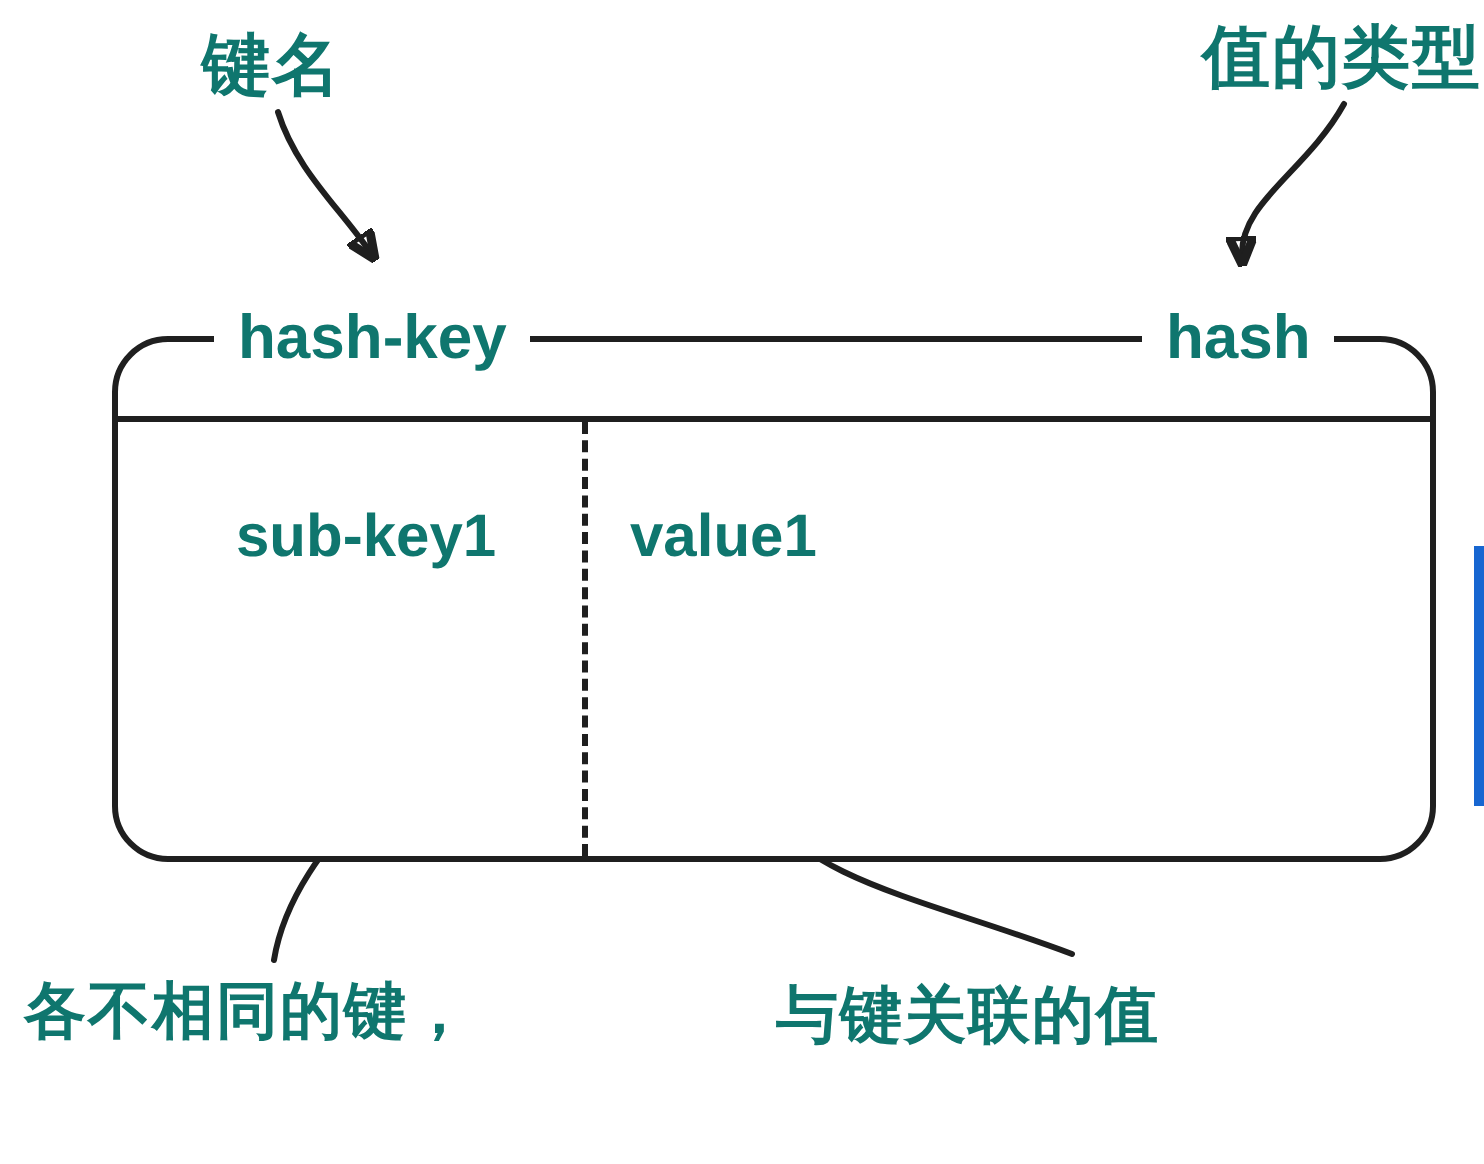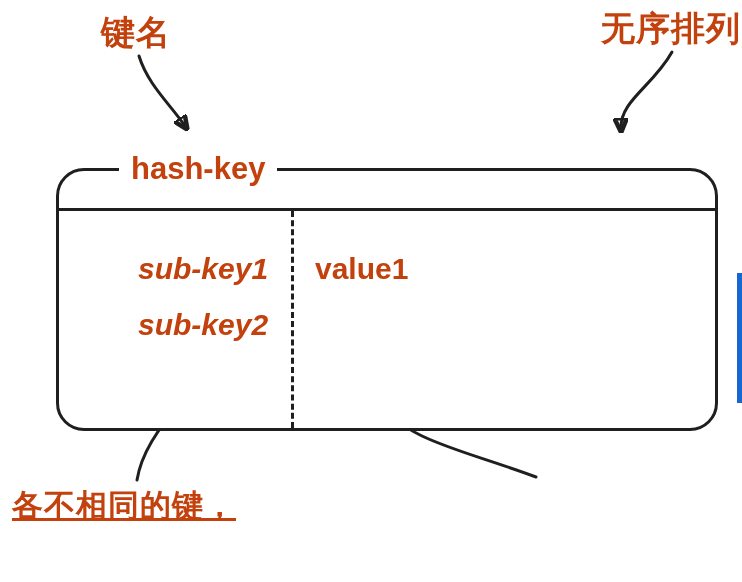--- a/index.html
+++ b/index.html
@@ -7,21 +7,21 @@
     padding: 0;
     background: #ffffff;
   }
   .canvas {
     position: relative;
     width: 742px;
     height: 582px;
     background: #ffffff;
     overflow: hidden;
     font-family: "Liberation Sans", "DejaVu Sans", sans-serif;
-    color: #c2410c;
+    color: #0f766e;
   }
   .arrow-layer {
     position: absolute;
     left: 0;
     top: 0;
     width: 742px;
     height: 582px;
     pointer-events: none;
   }
   .arrow-layer path {
@@ -52,21 +52,21 @@
   .box-title {
     position: absolute;
     top: -20px;
     background: #ffffff;
     padding: 0 12px;
     font-weight: bold;
     font-size: 31px;
     line-height: 36px;
     white-space: nowrap;
   }
-  .box-title.key { left: 60px; }
+  .box-title.key { left: 48px; }
   .box-title.type { left: 512px; }
   .separator {
     position: absolute;
     left: -1px;
     right: -1px;
     top: 37px;
     height: 3px;
     background: #1f1f1f;
   }
   .divider-dashed {
@@ -77,33 +77,32 @@
     width: 0;
     border-left: 3px dashed #1f1f1f;
   }
   .cell {
     position: absolute;
     font-weight: bold;
     font-size: 30px;
     line-height: 32px;
     white-space: nowrap;
   }
-  .cell.subkey { left: 79px; font-style: italic; }
+  .cell.subkey { left: 59px; }
   .cell.value  { left: 256px; }
   .cell.r1 { top: 82px; }
   .cell.r2 { top: 138px; }
   .caption-left {
     left: 8px;
     top: 486px;
     width: 232px;
     text-align: center;
     font-size: 31px;
     line-height: 40px;
     white-space: nowrap;
-    text-decoration: underline;
   }
   .caption-right {
     left: 388px;
     top: 487px;
     font-size: 31px;
   }
   .accent-bar {
     position: absolute;
     left: 737px;
     top: 273px;
@@ -124,32 +123,33 @@
       </marker>
     </defs>
     <path d="M139,56 C148,85 170,104 185,126" marker-end="url(#arrowhead)"></path>
     <path d="M672,52 C653,86 620,101 621,128" marker-end="url(#arrowhead)"></path>
     <path d="M137,480 C142,449 163,422 184,400" marker-end="url(#arrowhead)"></path>
     <path d="M536,477 C464,450 406,441 379,402" marker-end="url(#arrowhead)"></path>
   </svg>
 
   <div class="cjk label-key-name">键名</div>
 
-  <div class="cjk label-value-type">无序排列</div>
+  <div class="cjk label-value-type">值的类型</div>
 
   <div class="hash-box">
     <div class="box-title key">hash-key</div>
+    <div class="box-title type">hash</div>
     <div class="separator"></div>
     <div class="divider-dashed"></div>
 
     <div class="cell subkey r1">sub-key1</div>
-    <div class="cell subkey r2">sub-key2</div>
     <div class="cell value r1">value1</div>
   </div>
 
   <div class="cjk caption-left">
     <div>各不相同的键，</div>
   </div>
 
+  <div class="cjk caption-right">与键关联的值</div>
 
   <div class="accent-bar"></div>
 
 </div>
 
 </body></html>

